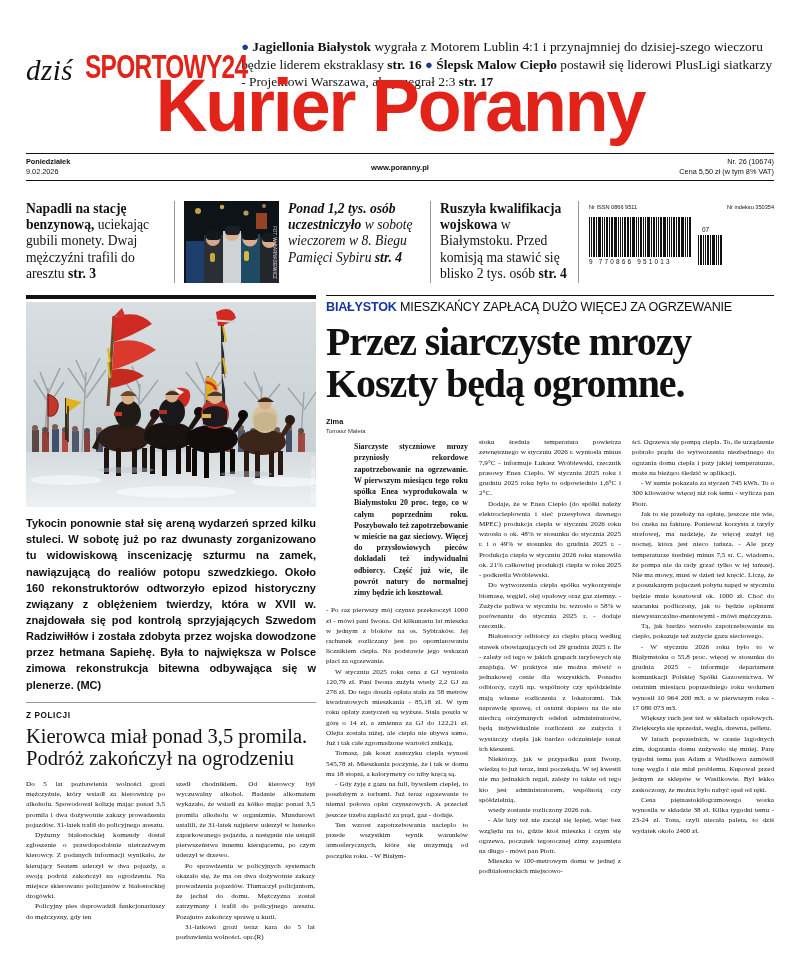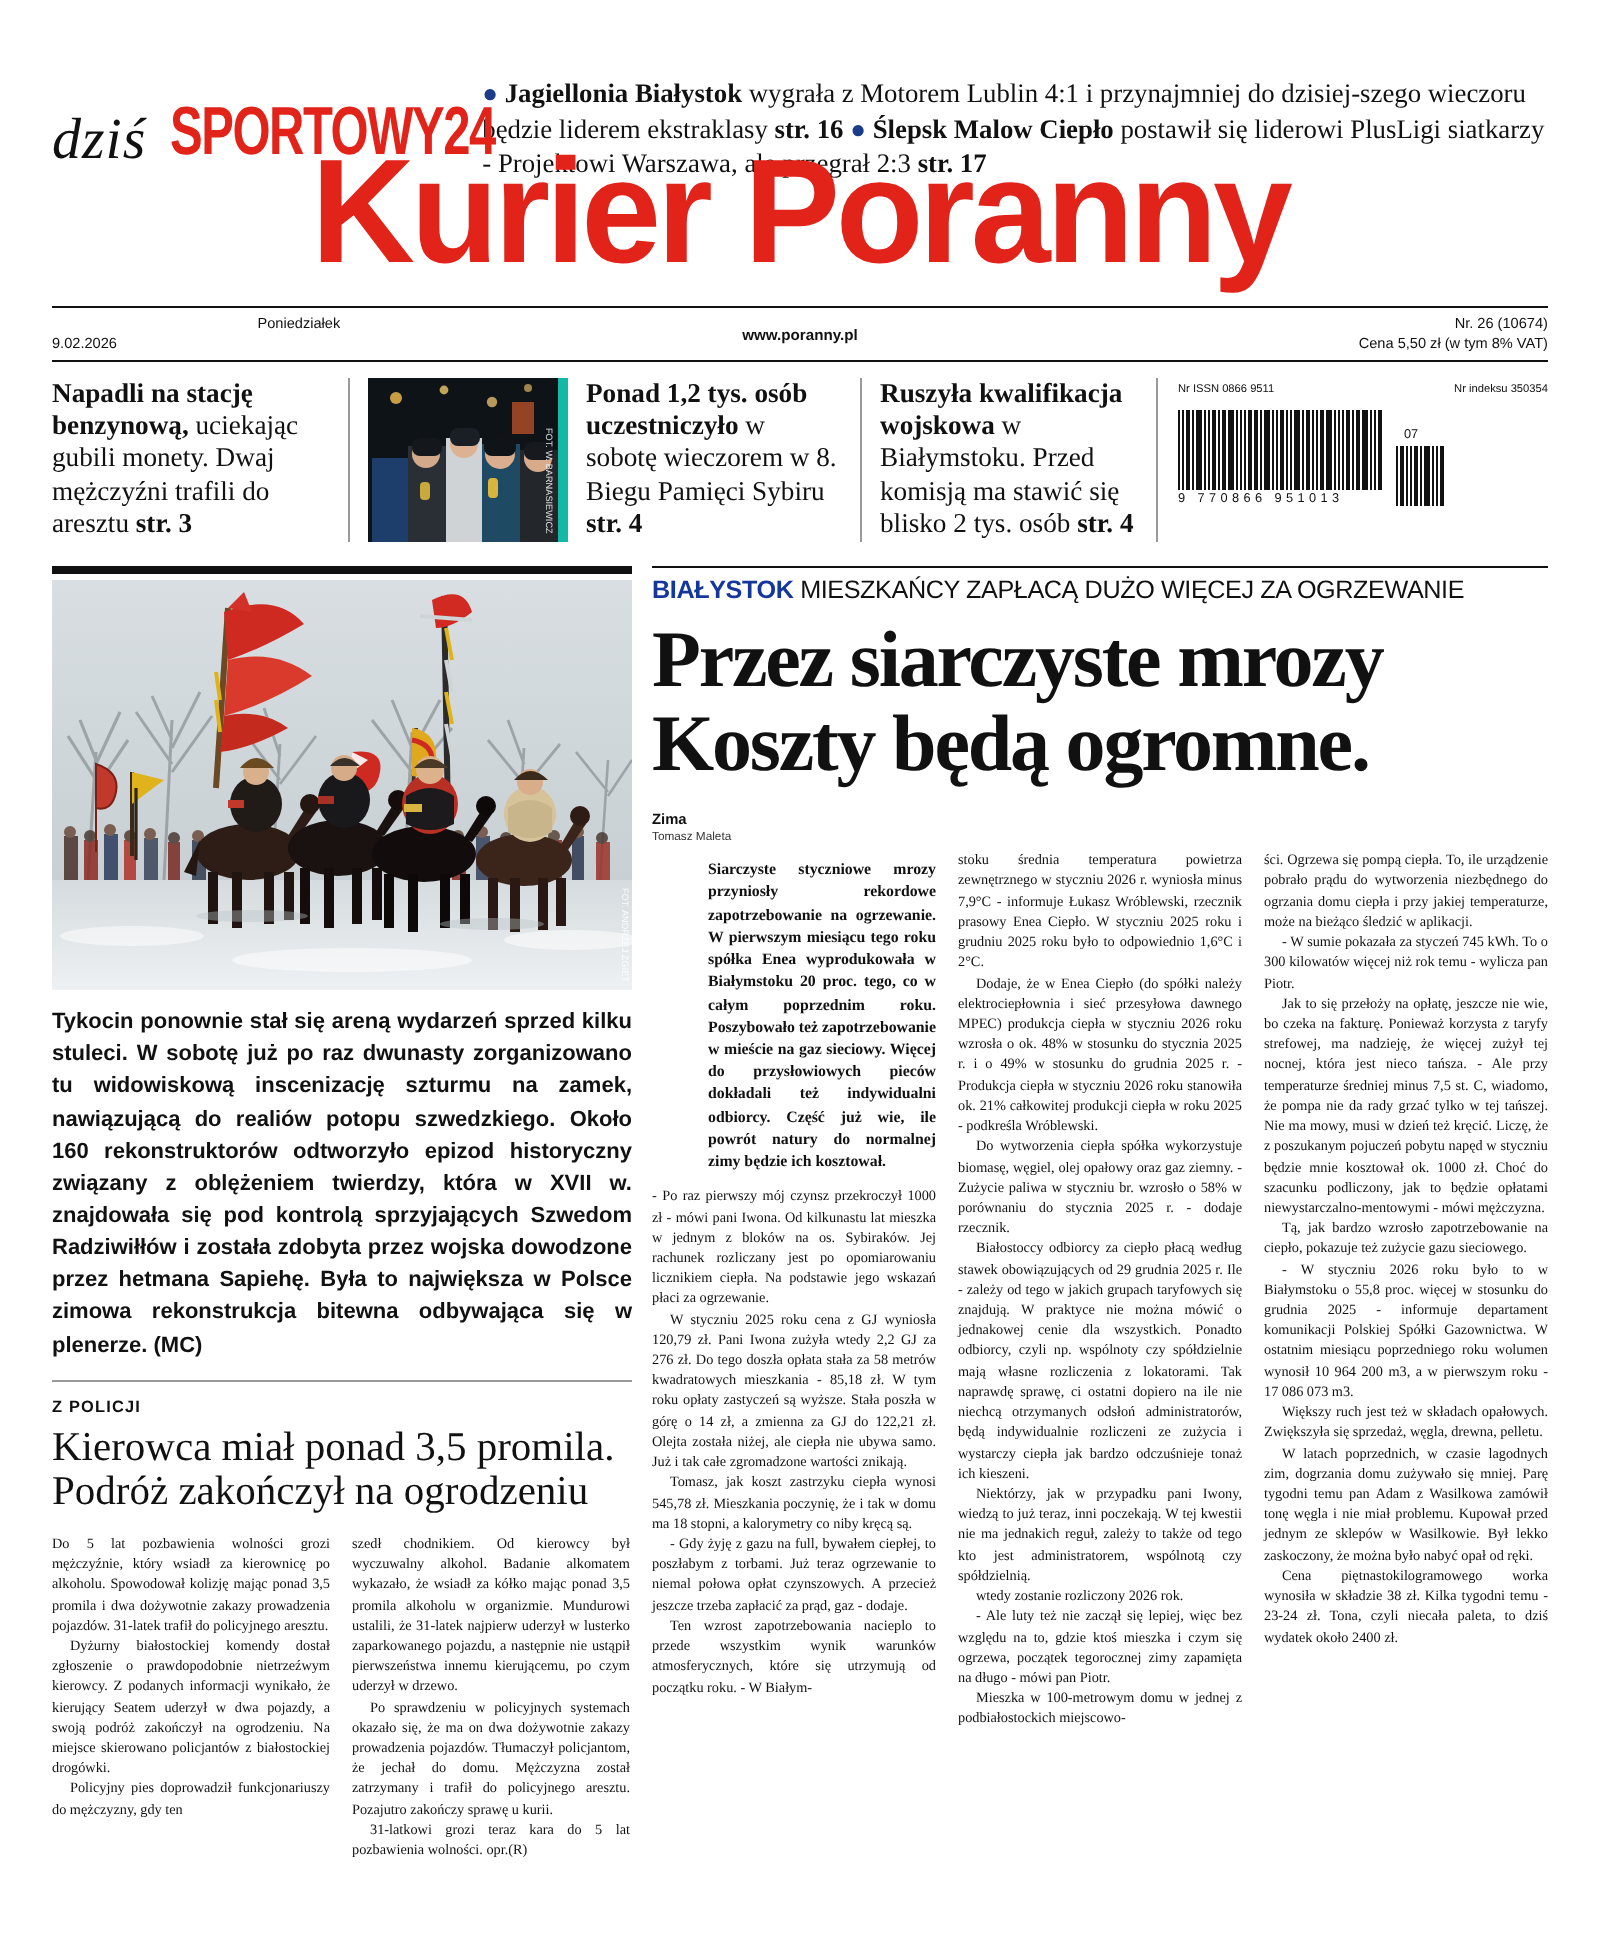--- a/index.html
+++ b/index.html
@@ -55,38 +55,38 @@
 
   
   .datebar{
     margin-top:12px;
     border-top:1.3px solid #111;border-bottom:1.3px solid #111;
     height:26px;display:flex;align-items:center;
     font-family:"Liberation Sans", sans-serif;
     font-size:7.3px;color:#111;
   }
   .datebar .left{width:33%;line-height:1.38;}
-  .datebar .left .dow{font-weight:normal;text-align:center;}
+  .datebar .left .dow{font-weight:bold;}
   .datebar .mid{width:34%;text-align:center;font-weight:bold;font-size:7.6px;}
   .datebar .right{width:33%;text-align:right;line-height:1.38;}
 
   
-  .teasers{display:flex;height:82px;margin-top:8px;justify-content:space-between;}
+  .teasers{display:flex;height:82px;margin-top:20px;justify-content:space-between;}
   .teaser{
     font-family:"Liberation Serif", serif;
     font-size:13.6px;line-height:1.19;
     padding-right:9px;box-sizing:border-box;
   }
   .teaser b{font-weight:bold;}
   .t1{width:148px;}
   .t-photo{width:104px;border-left:1px solid #999;padding-left:9px;position:relative;box-sizing:border-box;}
   .t-photo .ph{
     width:95px;height:82px;overflow:hidden;position:relative;background:#0d1117;
   }
-  .t2{width:152px;border-left:6px solid #14b8a6;padding-left:9px;box-sizing:border-box;}
+  .t2{width:152px;border-left:1px solid #14b8a6;padding-left:9px;box-sizing:border-box;font-style:italic;}
   .t3{width:148px;border-left:1px solid #999;padding-left:9px;box-sizing:border-box;}
   .t-barcode{flex:1;border-left:1px solid #999;padding-left:10px;box-sizing:border-box;}
   .bc-meta{display:flex;justify-content:space-between;font-family:"Liberation Sans",sans-serif;font-size:5.6px;padding-top:3px;color:#111;}
   .bc-wrap{display:flex;align-items:flex-end;gap:6px;margin-top:7px;}
   .bc{height:40px;display:flex;align-items:flex-end;}
   .bc i{display:block;background:#111;height:40px;margin-right:1px;}
   .bc2{height:30px;display:flex;align-items:flex-end;position:relative;}
   .bc2 i{display:block;background:#111;height:30px;margin-right:1px;}
   .bc-num{font-family:"Liberation Sans",sans-serif;font-size:6.4px;letter-spacing:2.2px;margin-top:1px;}
   .bc2-num{position:absolute;top:-9px;left:4px;font-family:"Liberation Sans",sans-serif;font-size:6.4px;}

